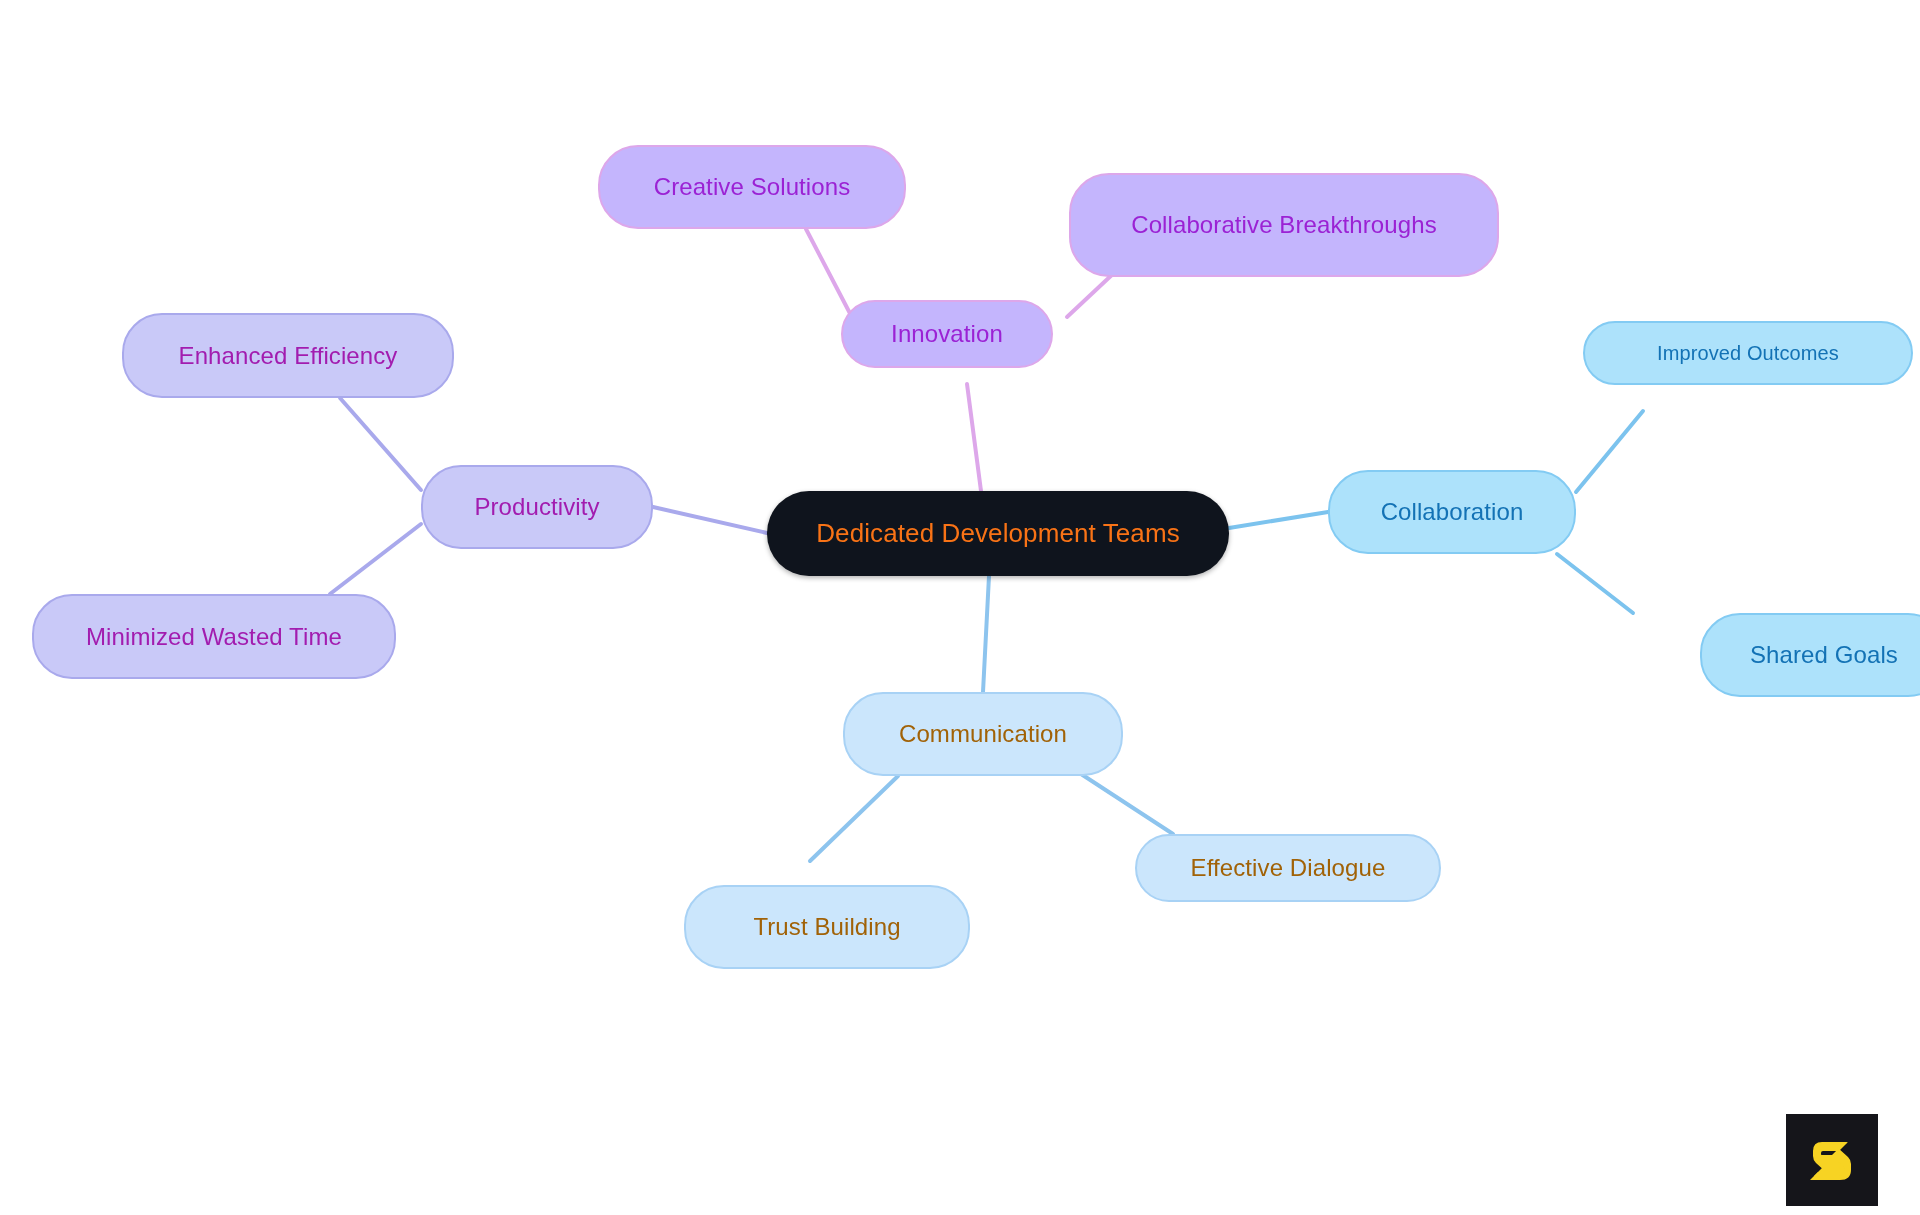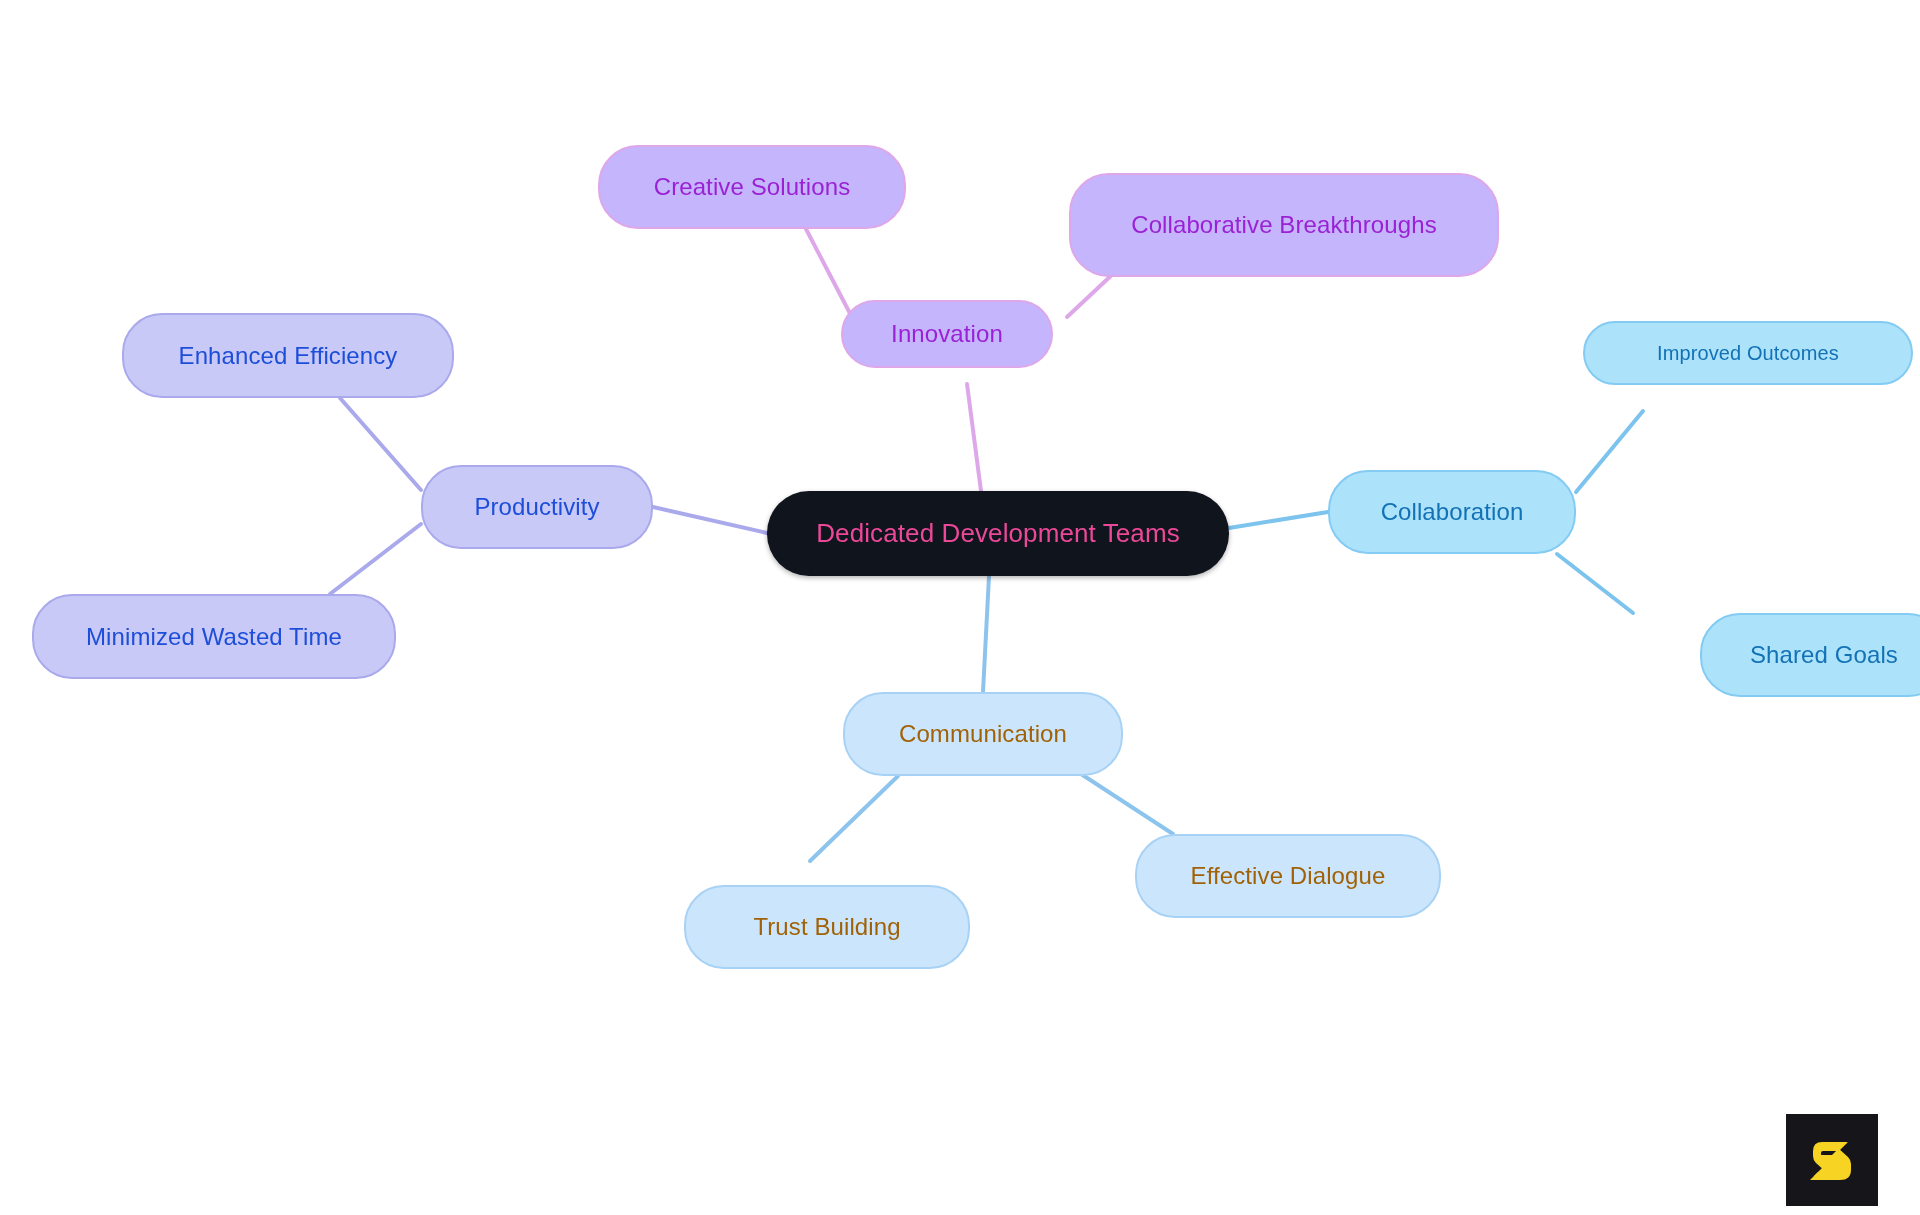--- a/index.html
+++ b/index.html
@@ -36,28 +36,28 @@
     border-style: solid;
     border-width: 2px;
     white-space: nowrap;
     letter-spacing: 0.1px;
     z-index: 5;
   }
   .node.root {
     border-radius: 42px;
     border-width: 0;
     background: #0f141d;
-    color: #ec4899;
+    color: #f97316;
     box-shadow: 0 2px 5px rgba(0,0,0,0.30);
   }
   
   .n-prod {
     background: #c9c9f8;
     border-color: #a9a9ec;
-    color: #1d4ed8;
+    color: #a21caf;
   }
   
   .n-inno {
     background: #c4b5fd;
     border-color: #dda7ea;
     color: #9b22d4;
   }
   
   .n-collab {
     background: #ade2fb;
@@ -105,21 +105,21 @@
       <div class="node n-prod" style="left: 122px; top: 313px; width: 332px; height: 85px; font-size: 24px;">Enhanced Efficiency</div>
       <div class="node n-prod" style="left: 32px; top: 594px; width: 364px; height: 85px; font-size: 24px;">Minimized Wasted Time</div>
       <div class="node n-inno" style="left: 841px; top: 300px; width: 212px; height: 68px; font-size: 24px;">Innovation</div>
       <div class="node n-inno" style="left: 598px; top: 145px; width: 308px; height: 84px; font-size: 24px;">Creative Solutions</div>
       <div class="node n-inno" style="left: 1069px; top: 173px; width: 430px; height: 104px; font-size: 24px;">Collaborative Breakthroughs</div>
       <div class="node n-collab" style="left: 1328px; top: 470px; width: 248px; height: 84px; font-size: 24px;">Collaboration</div>
       <div class="node n-collab" style="left: 1583px; top: 321px; width: 330px; height: 64px; font-size: 20px;">Improved Outcomes</div>
       <div class="node n-collab" style="left: 1700px; top: 613px; width: 248px; height: 84px; font-size: 24px;">Shared Goals</div>
       <div class="node n-comm" style="left: 843px; top: 692px; width: 280px; height: 84px; font-size: 24px;">Communication</div>
       <div class="node n-comm" style="left: 684px; top: 861px; width: 286px; height: 84px; font-size: 24px; margin-top: 24px;">Trust Building</div>
-      <div class="node n-comm" style="left: 1135px; top: 834px; width: 306px; height: 84px; font-size: 24px;">Effective Dialogue</div>
+      <div class="node n-comm" style="left: 1135px; top: 834px; width: 306px; height: 68px; font-size: 24px;">Effective Dialogue</div>
     </div>
 
   <div id="logo" style="left: 1786px; top: 1114px; width: 92px; height: 92px; background: rgb(21, 21, 26);">
     <svg width="60" height="60" viewBox="0 0 60 60">
       <path d="M46 12 H20 Q11 12 11 21 V26 Q11 30 14 33 L24 42 H16 L8 50 H38 Q49 50 49 40 V34 Q49 30 46 27 L36 18 H38 Z
                M20 19 H36 L30 25 H20 Q18 25 18 23 V21 Q18 19 20 19 Z" fill="#f7d323"></path>
       <path d="M45 13 L37 21 H21 Q19 21 19 23 V25 Q19 27 21 27 L31 27 L41 36 Q43 38 43 41 V41
                Q43 46 37 46 H12 L20 38 H36 Q38 38 38 36 V34 Q38 32 36 32 L26 32 L16 23
                Q14 21 14 18 Q14 13 20 13 Z" fill="#f7d323"></path>
     </svg>

